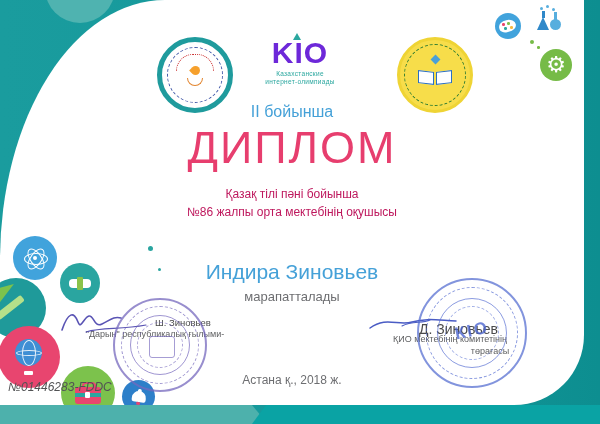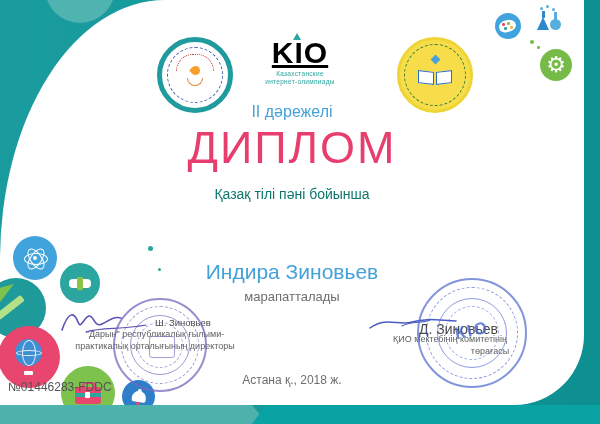--- a/index.html
+++ b/index.html
@@ -63,37 +63,37 @@
   .fl-b{position:absolute;width:3px;height:3px;border-radius:50%;background:#57aede;}
   
   .gear-glyph{font-family:"DejaVu Sans",sans-serif;color:#fff;font-size:22px;line-height:1;}
   
   .logo-daryn{left:157px;top:37px;width:76px;height:76px;border-radius:50%;background:#fff;border:5px solid #1f9b9d;box-sizing:border-box;z-index:2;}
   .daryn-ring{position:absolute;left:5px;top:5px;right:5px;bottom:5px;border:1px dashed #4058a8;border-radius:50%;}
   .daryn-arc{position:absolute;left:14px;top:12px;right:14px;height:16px;border:1.5px dotted #c33;border-bottom:none;border-radius:20px 20px 0 0;}
   .daryn-flame{position:absolute;left:29px;top:24px;width:9px;height:9px;background:#f6a02c;border-radius:0 50% 50% 50%;transform:rotate(-45deg);}
   .daryn-hands{position:absolute;left:25px;top:36px;width:16px;height:8px;border:1.5px solid #e2852f;border-top:none;border-radius:0 0 10px 10px;box-sizing:border-box;}
   .logo-kio{left:255px;top:38px;width:90px;text-align:center;z-index:2;}
-  .kio-word{position:relative;display:inline-block;font-size:30px;font-weight:bold;color:#000000;letter-spacing:1px;line-height:30px;text-decoration:underline;}
+  .kio-word{position:relative;display:inline-block;font-size:30px;font-weight:bold;color:#6d28d9;letter-spacing:1px;line-height:30px;}
   .kio-tri{position:absolute;left:calc(50% - 7px);top:-5px;width:0;height:0;border-left:4px solid transparent;border-right:4px solid transparent;border-bottom:7px solid #2aa79f;}
   .kio-tag{font-size:6.5px;color:#2aa79f;line-height:8px;letter-spacing:.3px;margin-top:2px;}
   .logo-ministry{left:397px;top:37px;width:76px;height:76px;border-radius:50%;background:#f7dd4a;border:3px solid #efd435;box-sizing:border-box;z-index:2;}
   .min-ring{position:absolute;left:4px;top:4px;right:4px;bottom:4px;border:1.5px dashed #2f7d32;border-radius:50%;}
   .min-star{position:absolute;left:32px;top:16px;width:7px;height:7px;background:#4aa0d8;transform:rotate(45deg);}
   .min-book{position:absolute;left:18px;top:30px;width:34px;height:16px;}
   .min-pl{position:absolute;left:0;top:1px;width:16px;height:13px;background:#fff;border:1.5px solid #2b6fc0;transform:skewY(7deg);box-sizing:border-box;}
   .min-pr{position:absolute;right:0;top:1px;width:16px;height:13px;background:#fff;border:1.5px solid #2b6fc0;transform:skewY(-7deg);box-sizing:border-box;}
   
   .degree{left:0;right:16px;top:103px;text-align:center;font-size:16px;color:#45a1d8;z-index:3;}
   .title{left:0;right:16px;top:122px;text-align:center;font-size:45px;letter-spacing:2px;color:#e73e6e;z-index:3;}
-  .subject{left:0;right:16px;top:186px;text-align:center;font-size:14px;line-height:17.5px;color:#0f766e;z-index:3;}
+  .subject{left:0;right:16px;top:186px;text-align:center;font-size:12px;line-height:17.5px;color:#be185d;z-index:3;}
   .recipient{left:0;right:16px;top:260px;text-align:center;font-size:21px;color:#45a1d8;z-index:3;}
   .award{left:0;right:16px;top:289px;text-align:center;font-size:13px;color:#6d6e71;z-index:3;}
   .place-date{left:0;right:16px;top:373px;text-align:center;font-size:12px;color:#6d6e71;z-index:3;}
-  .cert-num{left:8px;top:380px;font-size:12px;color:#515254;z-index:3;}
+  .cert-num{left:8px;top:380px;font-size:12px;color:#515254;z-index:3;font-style:italic;}
   
   .sig-left-svg{left:58px;top:308px;z-index:4;}
   .sig-left-name{left:155px;top:317px;font-size:9.5px;color:#4a4a4a;z-index:3;}
   .sig-left-role{left:55px;top:329px;width:200px;text-align:center;font-size:9px;line-height:11.5px;color:#5f6062;z-index:3;}
   .sig-right-svg{left:368px;top:312px;z-index:4;}
   .sig-right-name{left:419px;top:321px;font-size:14px;color:#4a4a4a;z-index:3;}
   .sig-right-role1{left:375px;top:334px;width:150px;text-align:center;font-size:9px;color:#5f6062;z-index:3;}
   .sig-right-role2{left:455px;top:346px;width:70px;text-align:center;font-size:9px;color:#5f6062;z-index:3;}
   
   .stamp{border-radius:50%;z-index:4;box-sizing:border-box;}
@@ -199,36 +199,36 @@
 </div>
 <div class="abs logo-ministry">
   <div class="min-ring"></div>
     <div class="min-star"></div>
   <div class="min-book">
       <div class="min-pl"></div>
       <div class="min-pr"></div>
     </div>
 </div>
 
-<div class="abs degree">II дәрежелі</div>
+<div class="abs degree">II бойынша</div>
 <div class="abs title">ДИПЛОМ</div>
 <div class="abs subject">
   <div>Қазақ тілі пәні бойынша</div>
+  <div>№86 жалпы орта мектебінің оқушысы</div>
 </div>
 <div class="abs recipient">Индира Зиновьев</div>
 <div class="abs award">марапатталады</div>
 
 <svg class="abs sig-left-svg" width="92" height="30" viewBox="0 0 92 30">
   <path d="M4 22 C 10 4, 16 3, 20 14 C 23 22, 26 9, 31 8 C 36 7, 36 20, 44 16 C 52 12, 56 8, 63 10" stroke="#5a54b4" stroke-width="1.6" fill="none" stroke-linecap="round"></path>
   <path d="M28 24 C 45 19, 62 22, 88 17" stroke="#5a54b4" stroke-width="1.2" fill="none" stroke-linecap="round"></path>
 </svg>
 <div class="abs sig-left-name">Ш. Зиновьев</div>
 <div class="abs sig-left-role">
   <div>"Дарын" республикалық ғылыми-</div>
-  <div>практикалық орталығының директоры</div>
 </div>
 
 <svg class="abs sig-right-svg" width="90" height="24" viewBox="0 0 90 24">
   <path d="M2 16 C 18 4, 30 14, 44 10 C 58 6, 68 8, 88 9" stroke="#4a5cc4" stroke-width="1.5" fill="none" stroke-linecap="round"></path>
   <path d="M34 14 C 44 8, 54 12, 62 8" stroke="#4a5cc4" stroke-width="1.1" fill="none" stroke-linecap="round"></path>
 </svg>
 <div class="abs sig-right-name">Д. Зиновьев</div>
 <div class="abs sig-right-role1">ҚИО мектебінің комитетінің</div>
 <div class="abs sig-right-role2">төрағасы</div>
 

